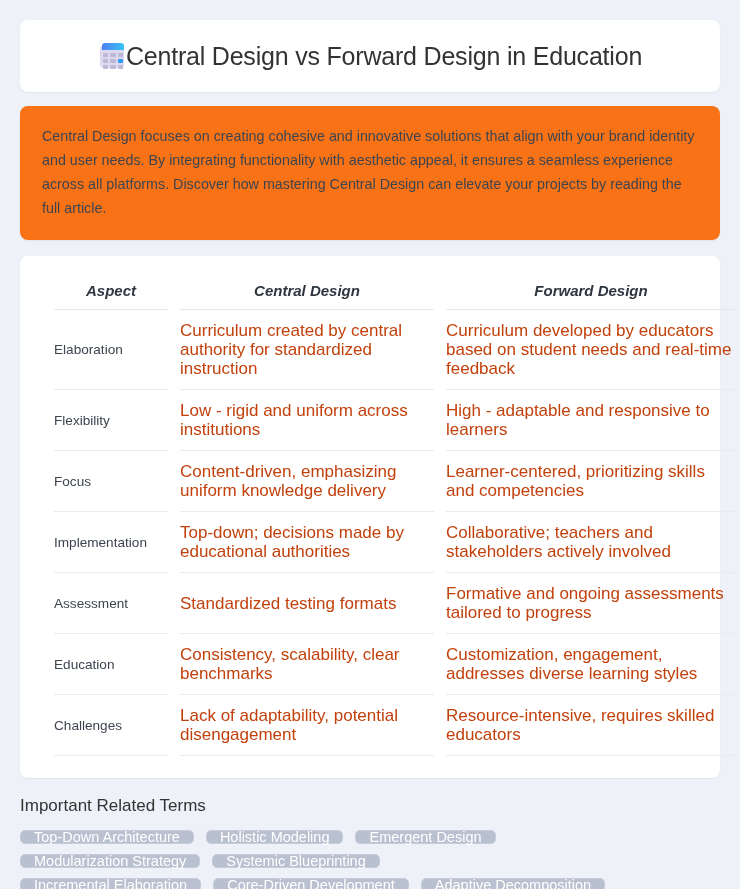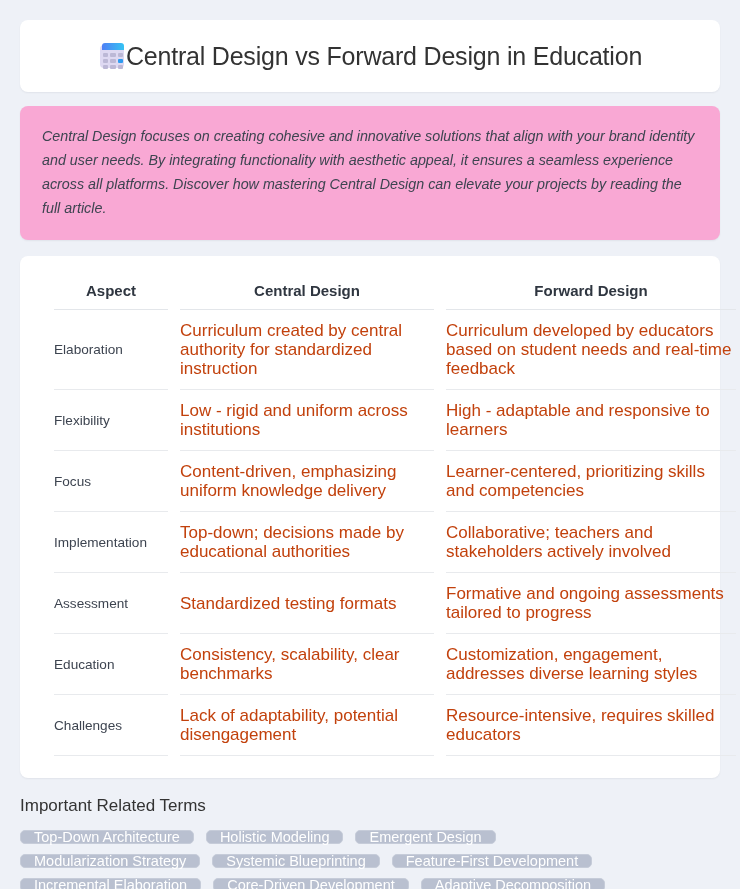--- a/index.html
+++ b/index.html
@@ -76,26 +76,25 @@
   .title-text {
     font-size: 25px;
     font-weight: 400;
     color: #333333;
     letter-spacing: -0.2px;
     white-space: nowrap;
   }
 
   
   .desc-card {
-    background: #f9a8d4;
+    background: #f97316;
     border-radius: 8px;
     padding: 18px 22px 20px 22px;
     box-shadow: 0 1px 2px rgba(16,24,40,0.06);
     margin-bottom: 16px;
-    font-style: italic;
   }
   .desc-text {
     font-size: 14.3px;
     line-height: 24px;
     color: #3d4450;
     margin: 0;
   }
 
   
   .table-card {
@@ -114,20 +113,21 @@
   table.cmp col.c-aspect { width: 114px; }
   table.cmp col.c-a      { width: 254px; }
   table.cmp col.c-b      { width: 290px; }
   table.cmp th {
     font-size: 15px;
     font-weight: bold;
     color: #2f3640;
     text-align: center;
     padding: 12px 0 10px 0;
     border-bottom: 1px solid #e3e6ea;
+    font-style: italic;
   }
   table.cmp td {
     font-size: 17px;
     line-height: 19px;
     color: #c2410c;
     vertical-align: middle;
     padding: 11px 0 11px 0;
     border-bottom: 1px solid #e8eaed;
   }
   table.cmp td.aspect {
@@ -253,21 +253,20 @@
     <div class="terms-heading">Important Related Terms</div>
     <div class="tag-rows" id="tag-rows">
         <div class="tag-row">
           <span class="tag">Top-Down Architecture</span>
           <span class="tag">Holistic Modeling</span>
           <span class="tag">Emergent Design</span>
         </div>
         <div class="tag-row">
           <span class="tag">Modularization Strategy</span>
           <span class="tag">Systemic Blueprinting</span>
-          <span class="tag">Feature-First Development</span>
         </div>
         <div class="tag-row">
           <span class="tag">Incremental Elaboration</span>
           <span class="tag">Core-Driven Development</span>
           <span class="tag">Adaptive Decomposition</span>
         </div>
       </div>
   </div>
 
 </div>

